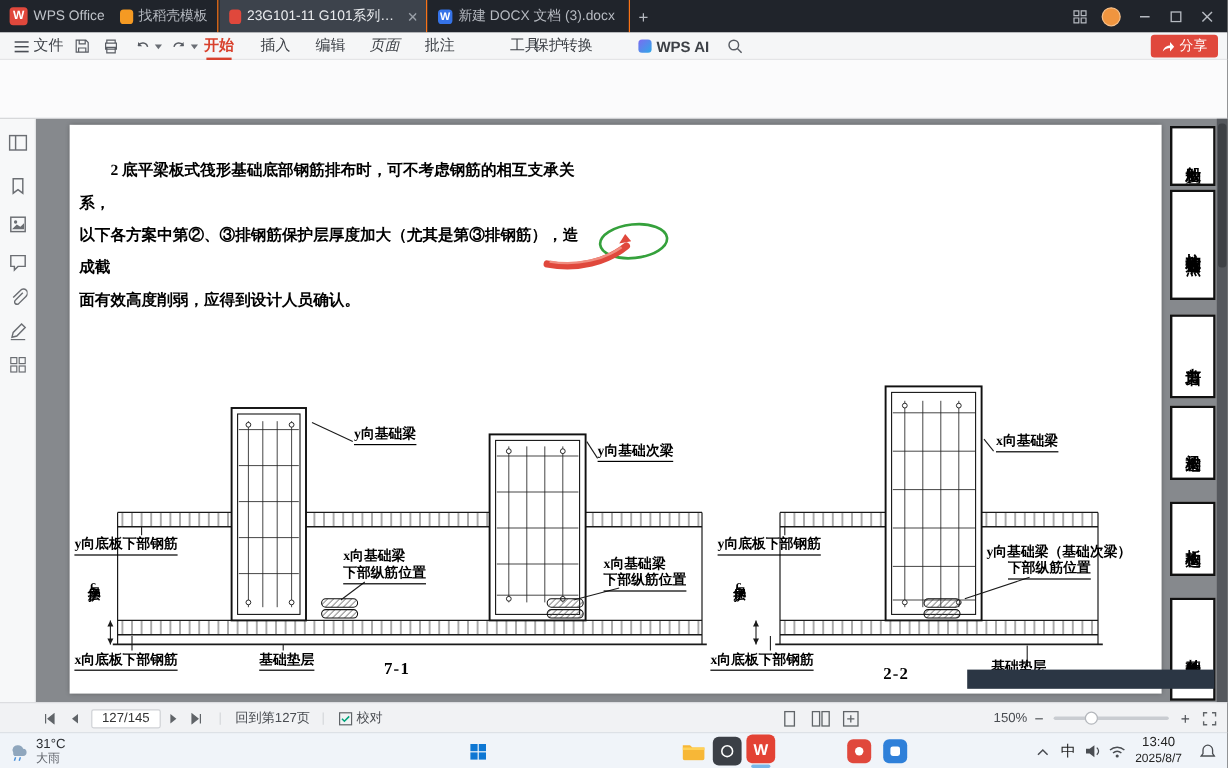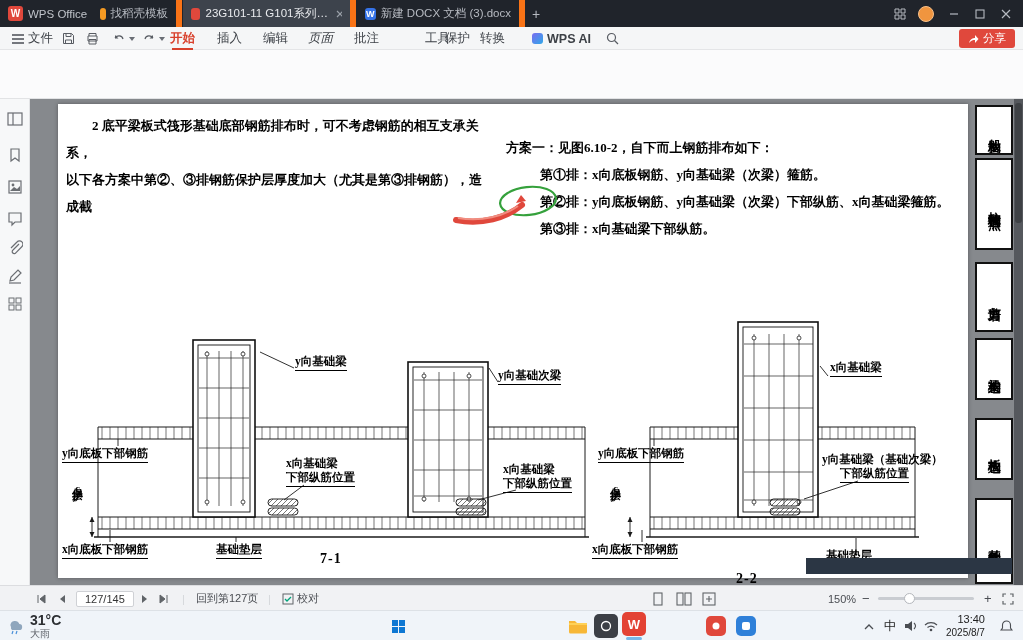--- a/index.html
+++ b/index.html
@@ -3,21 +3,21 @@
 <meta charset="utf-8">
 <style>
   html,body{margin:0;padding:0;background:#555;}
   *{box-sizing:border-box;}
   .screen{position:relative;width:1023px;height:640px;overflow:hidden;
           font-family:"Liberation Sans","DejaVu Sans",sans-serif;background:#86898d;}
   .ab{position:absolute;}
   
   .titlebar{position:absolute;left:0;top:0;width:1023px;height:27px;background:#20242b;color:#bfc3c9;font-size:11.5px;}
   .tb-item{position:absolute;top:0;height:27px;display:flex;align-items:center;white-space:nowrap;}
-  .doc-tab{color:#b6bac1;padding:0 8px;border-right:6px solid #f97316;}
+  .doc-tab{color:#b6bac1;padding:0 8px;border-right:1px solid #f97316;}
   .doc-tab.active{background:#3d434c;color:#e9ebee;}
   .wlogo{width:15px;height:15px;border-radius:3px;color:#fff;font-weight:bold;font-size:10px;
          display:inline-flex;align-items:center;justify-content:center;margin-right:5px;}
   .winbtn{position:absolute;top:0;width:26px;height:27px;display:flex;align-items:center;justify-content:center;}
   
   .menubar{position:absolute;left:0;top:27px;width:1023px;height:23px;background:#f5f6f7;border-bottom:1px solid #e4e5e7;font-size:12.5px;color:#3d4147;}
   .mtab{position:absolute;top:0;height:23px;display:flex;align-items:center;padding:0 4px;}
   .mtab.active{color:#d8402c;font-weight:bold;}
   .mtab.active:after{content:"";position:absolute;left:6px;right:6px;bottom:0;height:2px;background:#d8402c;}
   .share-btn{position:absolute;right:8px;top:2px;height:19px;background:#e0483c;color:#fff;border-radius:3px;
@@ -30,21 +30,21 @@
   .hrow svg{margin-right:4px;}
   .vsep{position:absolute;top:57px;height:34px;width:1px;background:#e4e5e7;}
   .caret{width:0;height:0;border-left:3.5px solid transparent;border-right:3.5px solid transparent;border-top:4px solid #6a6e75;display:inline-block;margin-left:3px;}
   .zoombox{position:absolute;border:1px solid #d3d5d8;background:#fff;border-radius:2px;display:flex;align-items:center;justify-content:center;font-size:11.5px;color:#3d4147;}
   .cb{width:13px;height:13px;background:#00b7a8;border-radius:2px;display:inline-flex;align-items:center;justify-content:center;margin-right:4px;}
   
   .docarea{position:absolute;left:0;top:99px;width:1023px;height:486px;background:#86898d;}
   .leftbar{position:absolute;left:0;top:0;width:30px;height:486px;background:#f7f8f9;border-right:1px solid #e2e3e5;}
   .lbi{position:absolute;left:7px;}
   .page{position:absolute;left:58px;top:5px;width:910px;height:474px;background:#fff;box-shadow:0 0 4px rgba(0,0,0,.35);}
-  .para{position:absolute;left:8px;top:8px;width:428px;font:600 13px/27px "Liberation Serif","DejaVu Serif",serif;color:#000;}
+  .para{position:absolute;left:8px;top:24px;width:428px;font:600 13px/27px "Liberation Serif","DejaVu Serif",serif;color:#000;}
   .para div:first-child{text-indent:26px;}
   .plan{position:absolute;left:448px;top:30px;width:460px;font:600 13px/27px "Liberation Serif","DejaVu Serif",serif;color:#000;}
   .plan div{padding-left:34px;}
   .plan div:first-child{padding-left:0;}
   .dl{position:absolute;font:600 11.5px "Liberation Serif","DejaVu Serif",serif;color:#000;border-bottom:1px solid #000;padding-bottom:1px;white-space:nowrap;z-index:3;}
   .dln{position:absolute;font:600 11.5px "Liberation Serif","DejaVu Serif",serif;color:#000;white-space:nowrap;z-index:3;}
   .dlv{position:absolute;writing-mode:vertical-rl;text-orientation:upright;font:600 10.5px "Liberation Serif","DejaVu Serif",serif;color:#000;letter-spacing:1px;z-index:3;}
   .cap{position:absolute;font:700 14px "Liberation Serif","DejaVu Serif",serif;color:#000;letter-spacing:1px;z-index:3;}
   .etab{position:absolute;left:975px;width:38px;background:#fff;border:2px solid #111;display:flex;align-items:center;justify-content:center;
         writing-mode:vertical-rl;text-orientation:upright;font:700 13px "Liberation Serif","DejaVu Serif",serif;color:#000;letter-spacing:1px;overflow:hidden;}
@@ -165,21 +165,21 @@
       </div>
     <div class="mtab" style="left:350px;">
         <span>批注</span>
       </div>
     <div class="mtab" style="left:398px;margin-left:23px;">
         <span>工具</span>
       </div>
     <div class="mtab" style="left:441px;">
         <span>保护</span>
       </div>
-    <div class="mtab" style="left:476px;">
+    <div class="mtab" style="left:465px;">
         <span>转换</span>
       </div>
     <div class="mtab" style="left:528px;font-weight:bold;">
       <span style="width:11px;height:11px;border-radius:3px;background:linear-gradient(135deg,#7b6cf0,#2fa8e8);display:inline-block;margin-right:4px;"></span>
       <span>WPS AI</span>
     </div>
     <div class="mtab" style="left:602px;">
       <svg width="13" height="13">
           <circle cx="5.5" cy="5.5" r="4" fill="none" stroke="#585c63" stroke-width="1.2"></circle>
           <path d="M8.5 8.5l3.5 3.5" stroke="#585c63" stroke-width="1.2"></path>
@@ -426,26 +426,21 @@
             <rect x="2" y="9" width="5" height="5" fill="none" stroke="#6b6e73"></rect>
             <rect x="9" y="9" width="5" height="5" fill="none" stroke="#6b6e73"></rect>
           </svg>
       </div>
     </div>
 
     <div class="page">
       <div class="para">
         <div>2 底平梁板式筏形基础底部钢筋排布时，可不考虑钢筋的相互支承关系，</div>
         <div>以下各方案中第②、③排钢筋保护层厚度加大（尤其是第③排钢筋），造成截</div>
-      </div>
-      <div class="plan">
-        <div>方案一：见图6.10-2，自下而上钢筋排布如下：</div>
-        <div>第①排：x向底板钢筋、y向基础梁（次梁）箍筋。</div>
-        <div>第②排：y向底板钢筋、y向基础梁（次梁）下部纵筋、x向基础梁箍筋。</div>
-        <div>第③排：x向基础梁下部纵筋。</div>
+        <div>面有效高度削弱，应得到设计人员确认。</div>
       </div>
 
       <svg width="910" height="474" viewBox="0 0 910 474" style="position:absolute;left:0;top:0;z-index:1;">
         <defs>
           <pattern id="vt" width="8" height="12" patternUnits="userSpaceOnUse">
               <line x1="4" y1="0" x2="4" y2="12" stroke="#3c3c3c" stroke-width="0.7"></line>
             </pattern>
           <pattern id="dg" width="5" height="5" patternUnits="userSpaceOnUse">
               <path d="M0 5L5 0" stroke="#3c3c3c" stroke-width="0.7"></path>
             </pattern>
@@ -555,21 +550,21 @@
       <span class="dl" style="left:158px;top:438px;">基础垫层</span>
       <span class="cap" style="left:262px;top:447px;">7-1</span>
 
       <span class="dl" style="left:772px;top:256px;">x向基础梁</span>
       <span class="dl" style="left:540px;top:342px;">y向底板下部钢筋</span>
       <span class="dln" style="left:764px;top:348px;">y向基础梁（基础次梁）</span>
       <span class="dl" style="left:782px;top:362px;">下部纵筋位置</span>
       <span class="dlv" style="left:550px;top:376px;">保护层c</span>
       <span class="dl" style="left:534px;top:438px;">x向底板下部钢筋</span>
       <span class="dl" style="left:768px;top:444px;">基础垫层</span>
-      <span class="cap" style="left:678px;top:467px;">2-2</span>
+      <span class="cap" style="left:678px;top:451px;">2-2</span>
     </div>
 
     <div class="etab" style="top:6px;height:50px;">
         <span>般构造</span>
       </div>
     <div class="etab" style="top:59px;height:92px;">
         <span>柱和构造节点</span>
       </div>
     <div class="etab" style="top:163px;height:70px;">
         <span>剪力墙</span>
@@ -660,21 +655,21 @@
     </div>
   </div>
 
   <div class="taskbar">
     <div class="task" style="left:6px;">
       <svg width="20" height="18" style="margin-right:4px;">
           <path d="M5 10a4 4 0 014-6 4.5 4.5 0 014.3 3A3 3 0 0113 13H6a3 3 0 01-1-3z" fill="#8fa6bd"></path>
           <path d="M7 14l-1 3M11 14l-1 3" stroke="#4a90d9" stroke-width="1.2"></path>
         </svg>
       <span style="display:inline-block;line-height:1.15;">
-        <span style="display:block;font-size:14px;color:#2c2f33;font-weight:bold;">31°C</span>
+        <span style="display:block;font-size:11px;color:#2c2f33;">31°C</span>
         <span style="display:block;font-size:10px;color:#60646b;">大雨</span>
       </span>
     </div>
     <div class="task" style="left:392px;">
       <span class="winlogo">
           <div></div>
           <div></div>
           <div></div>
           <div></div>
         </span>
@@ -729,21 +724,21 @@
           <path d="M10 3c2 2 2 4 0 6" fill="none" stroke="#4a4d52" stroke-width="1.1"></path>
         </svg>
     </div>
     <div class="task" style="left:924px;">
       <svg width="14" height="12">
           <path d="M1 5a9 9 0 0112 0M3.5 7.5a5.5 5.5 0 017 0" fill="none" stroke="#4a4d52" stroke-width="1.2"></path>
           <circle cx="7" cy="10" r="1.3" fill="#4a4d52"></circle>
         </svg>
     </div>
     <div class="task" style="left:946px;">
-      <span style="display:inline-block;text-align:right;line-height:1.2;">
+      <span style="display:inline-block;text-align:center;line-height:1.2;">
         <span style="display:block;font-size:11px;color:#222;">13:40</span>
         <span style="display:block;font-size:10px;color:#222;">2025/8/7</span>
       </span>
     </div>
     <div class="task" style="left:1000px;">
       <svg width="13" height="13">
           <path d="M6.5 1a4 4 0 00-4 4v3L1 10h11l-1.5-2V5a4 4 0 00-4-4z" fill="none" stroke="#4a4d52" stroke-width="1.1"></path>
         </svg>
     </div>
   </div>

